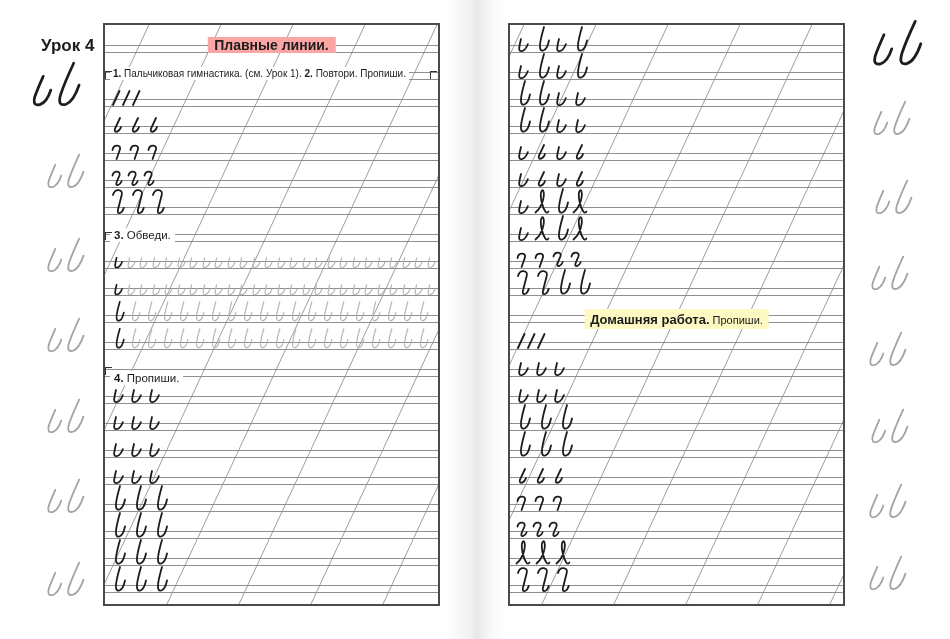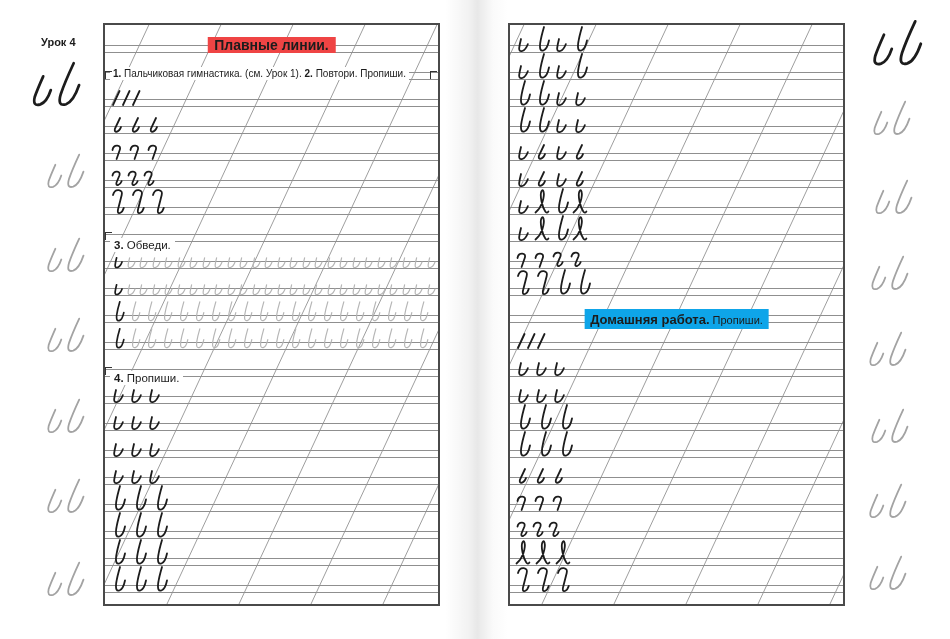--- a/index.html
+++ b/index.html
@@ -6,31 +6,31 @@
   .book{position:relative;width:950px;height:639px;background:#fff;overflow:hidden;
         font-family:"Liberation Sans",sans-serif;color:#1c1c1c;}
   .page{position:absolute;top:23px;width:337px;height:583px;border:2px solid #4a4a4a;
         box-sizing:border-box;background:#fff;}
   .page-inner{position:absolute;left:0;top:0;right:0;bottom:0;overflow:hidden;}
   .left-page{left:103px;}
   .right-page{left:508px;}
   .gutter{position:absolute;left:440px;top:0;width:68px;height:639px;
           background:linear-gradient(to right,rgba(0,0,0,0) 8%,rgba(0,0,0,0.05) 42%,
                      rgba(0,0,0,0.09) 55%,rgba(0,0,0,0.02) 78%,rgba(0,0,0,0) 100%);}
-  .lesson{position:absolute;left:41px;top:36px;font-size:11px;font-weight:bold;}
+  .lesson{position:absolute;left:41px;top:36px;font-size:17px;font-weight:bold;}
   .heading{position:absolute;left:50%;top:12px;transform:translateX(-50%);
-           font-size:14px;font-weight:bold;background:#ef4444;padding:0 7px;white-space:nowrap;z-index:3;}
+           font-size:14px;font-weight:bold;background:#fca5a5;padding:0 7px;white-space:nowrap;z-index:3;}
   .instruction{position:absolute;left:5px;top:42px;font-size:10px;background:#fff;
                padding:1px 3px;white-space:nowrap;z-index:3;}
   .sec-label{position:absolute;left:5px;font-size:11.5px;background:#fff;
              padding:1px 4px;white-space:nowrap;z-index:3;}
-  .label-trace{top:213px;}
+  .label-trace{top:203px;}
   .label-write{top:346px;}
   .homework{position:absolute;left:50%;top:284px;transform:translateX(-50%);
-            background:#0ea5e9;padding:1px 6px;white-space:nowrap;z-index:3;}
+            background:#fef9c3;padding:1px 6px;white-space:nowrap;z-index:3;}
   .seg-b{font-weight:bold;}
   .crop-mark{position:absolute;width:6px;height:7px;border-left:1px solid #333;
              border-top:1px solid #333;z-index:4;}
   .glyph{position:absolute;z-index:2;}
   .lines-layer{position:absolute;left:0;top:0;z-index:1;}
   .margin-glyph{position:absolute;z-index:2;}
 </style>
 </head>
 <body>
 

